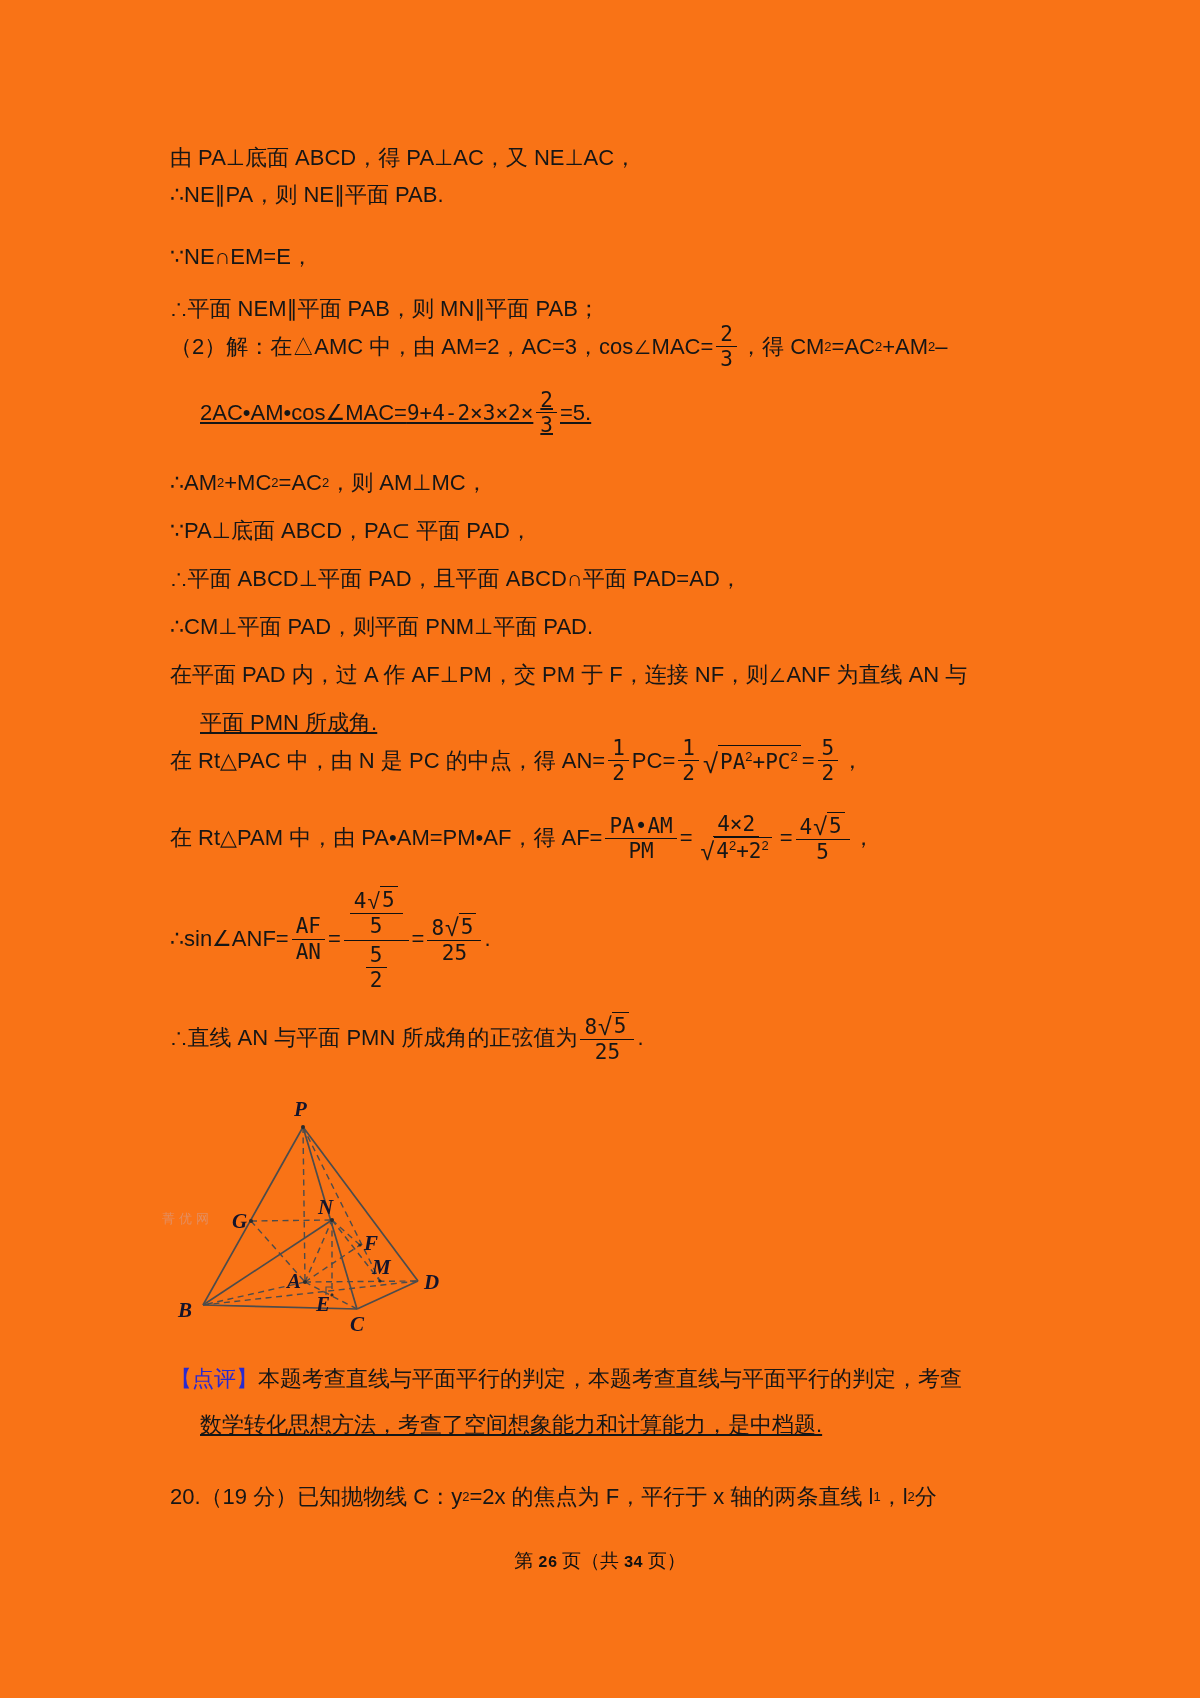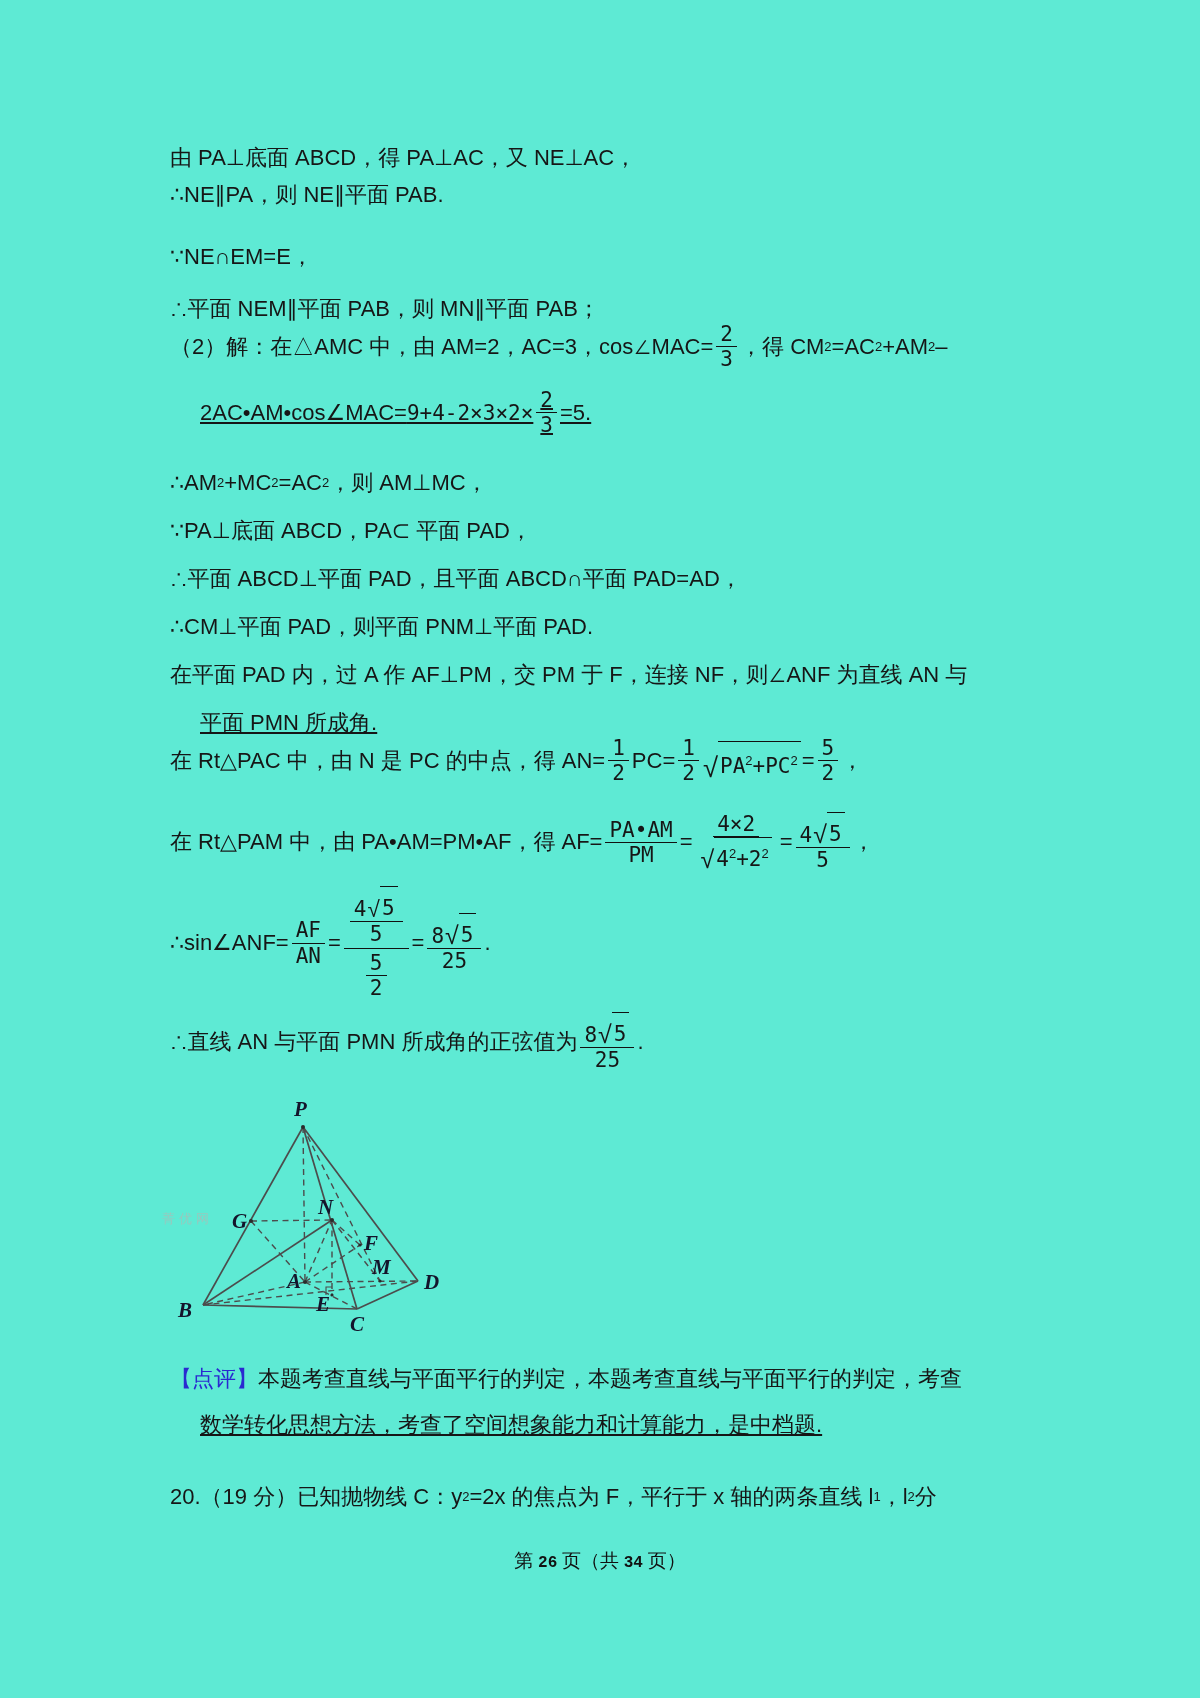--- a/index.html
+++ b/index.html
@@ -1,19 +1,19 @@
 <!DOCTYPE html>
 <html><head>
 <meta charset="utf-8">
 <style>
   html,body{margin:0;padding:0;background:#ffffff;}
   #page{
     position:relative;
     width:1200px;height:1698px;
-    background:#5eead4;
+    background:#f97316;
     font-family:"Liberation Sans",sans-serif;
     color:#161616;
     overflow:hidden;
   }
   #content .line{
     position:absolute;
     left:170px;
     display:flex;
     align-items:center;
     white-space:nowrap;
@@ -49,21 +49,21 @@
   .frac{
     display:inline-flex;flex-direction:column;align-items:center;
     vertical-align:middle;margin:0 3px;font-size:20px;line-height:1.15;
   }
   .frac .num{padding:0 4px;border-bottom:1.6px solid #111;}
   .frac .den{padding:0 4px;}
   .frac .frac{font-size:18px;margin:2px 2px;}
 
   .sqrt{display:inline-flex;align-items:flex-end;margin:0 1px;}
   .sqrt .sign{font-size:1.25em;line-height:1;transform:translateY(1px);}
-  .sqrt .rad{border-top:1.5px solid #111;padding:9px 3px 0 2px;}
+  .sqrt .rad{border-top:1.5px solid #111;padding:1px 3px 0 2px;}
 
   #diagram{position:absolute;left:160px;top:1090px;}
   #diagram text{
     font-family:"Liberation Serif",serif;
     font-style:italic;font-weight:bold;font-size:21px;fill:#14142b;
   }
   #diagram .wm{font-style:normal;font-weight:normal;font-size:13px;fill:#cfa8a8;opacity:.5;letter-spacing:4px;}
   .solid{stroke:#4c4c4c;stroke-width:1.7;fill:none;}
   .dash{stroke:#4c4c4c;stroke-width:1.4;fill:none;stroke-dasharray:6 4.5;}
   .dot{fill:#2b2b2b;}

